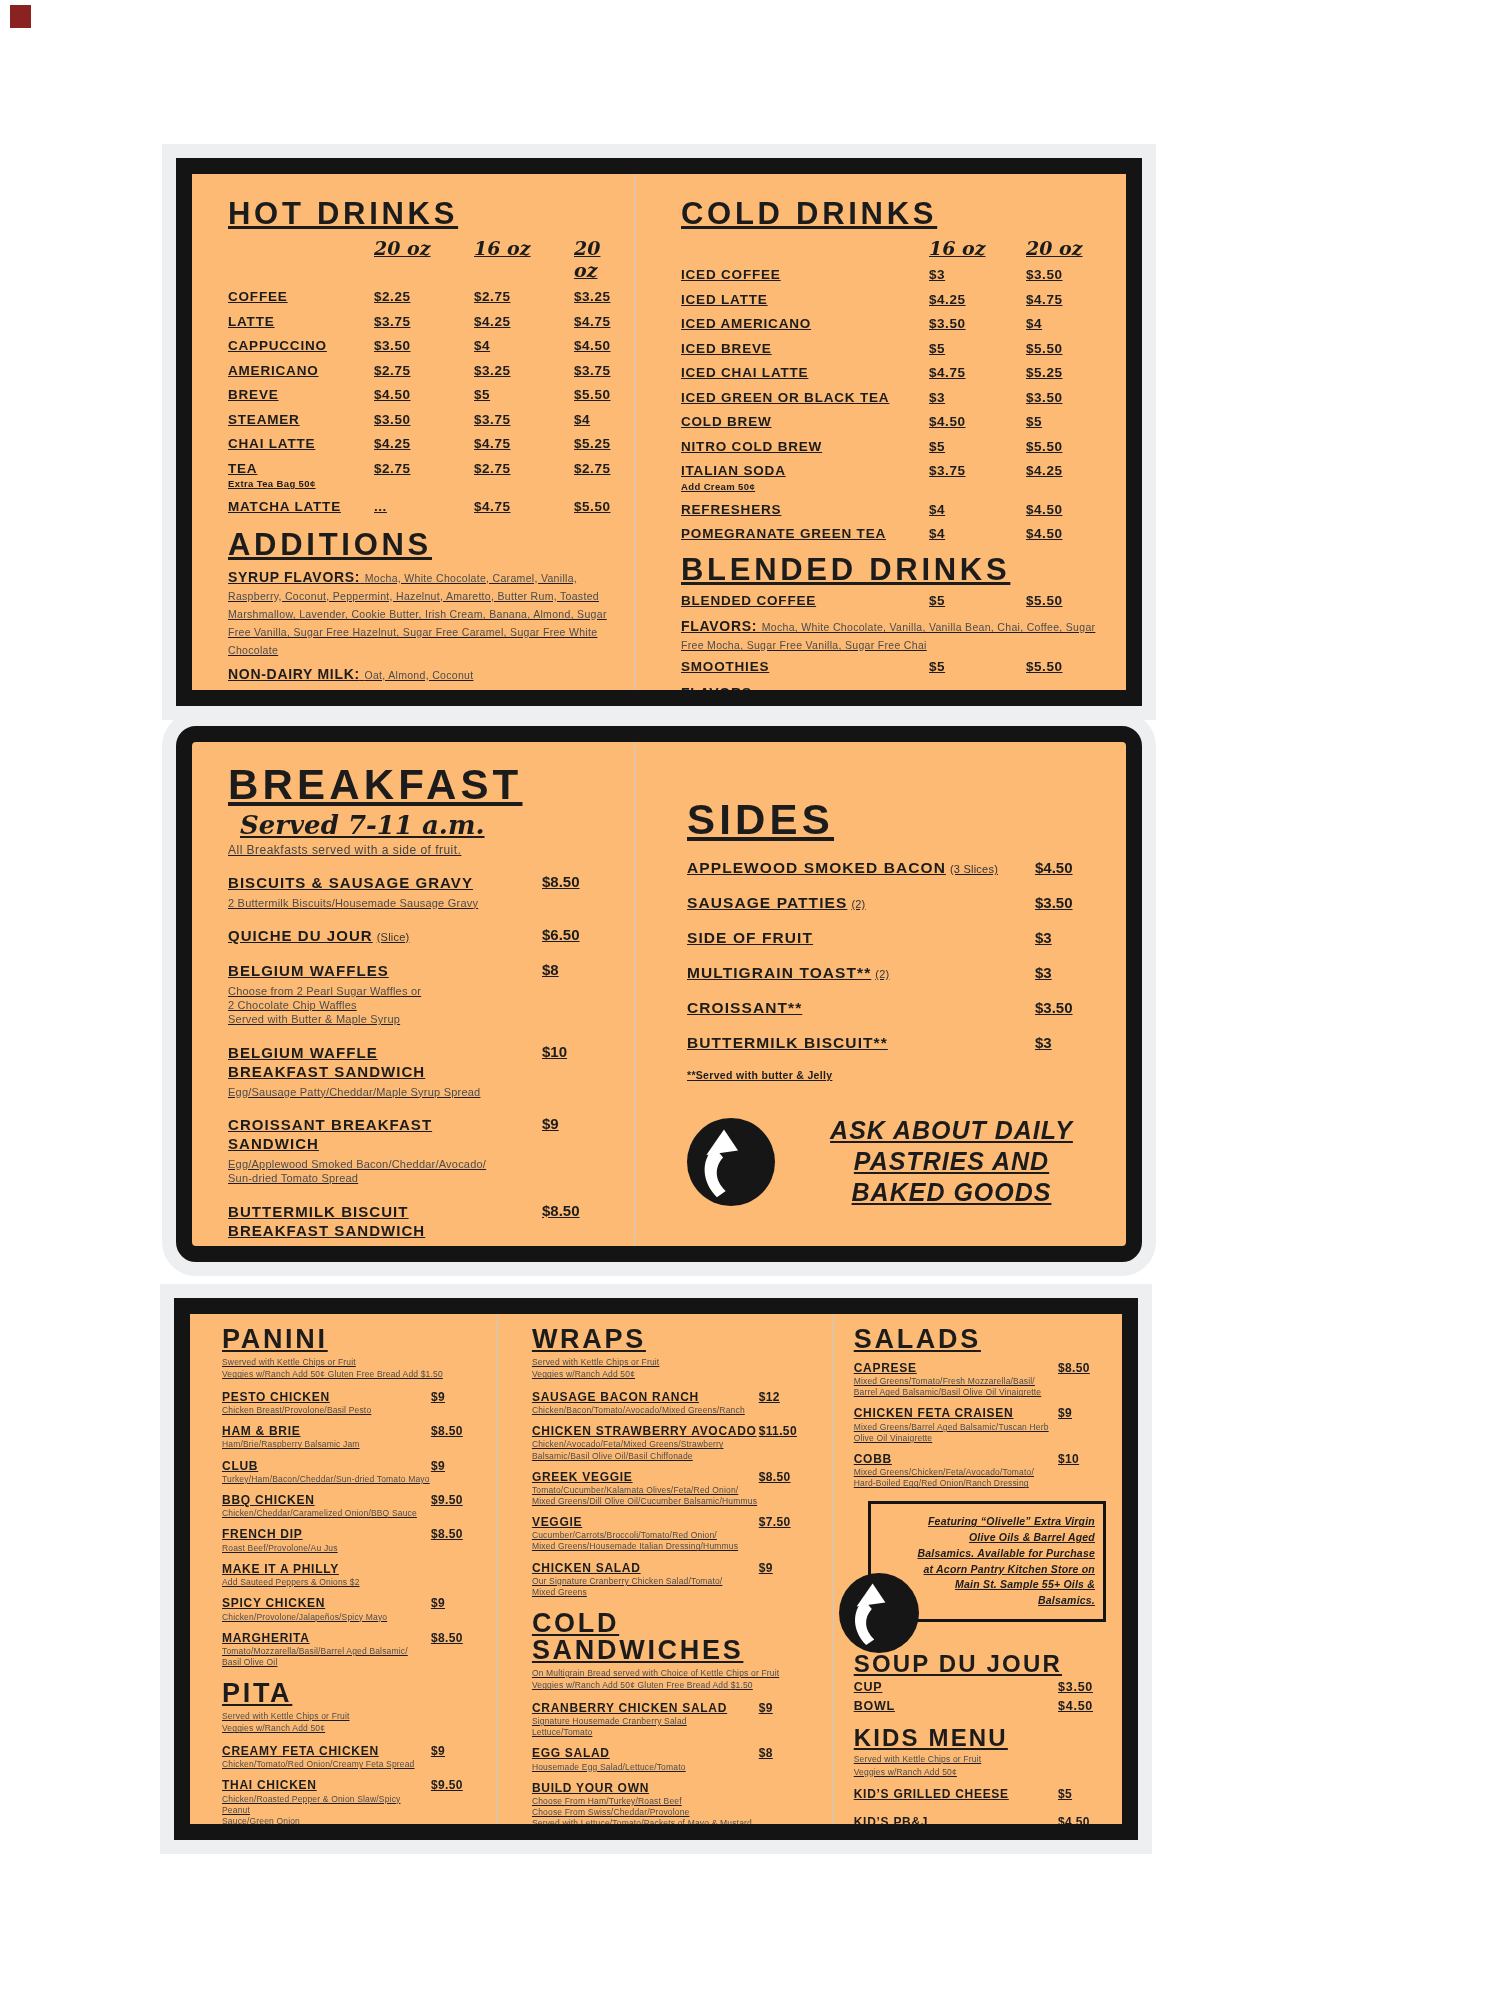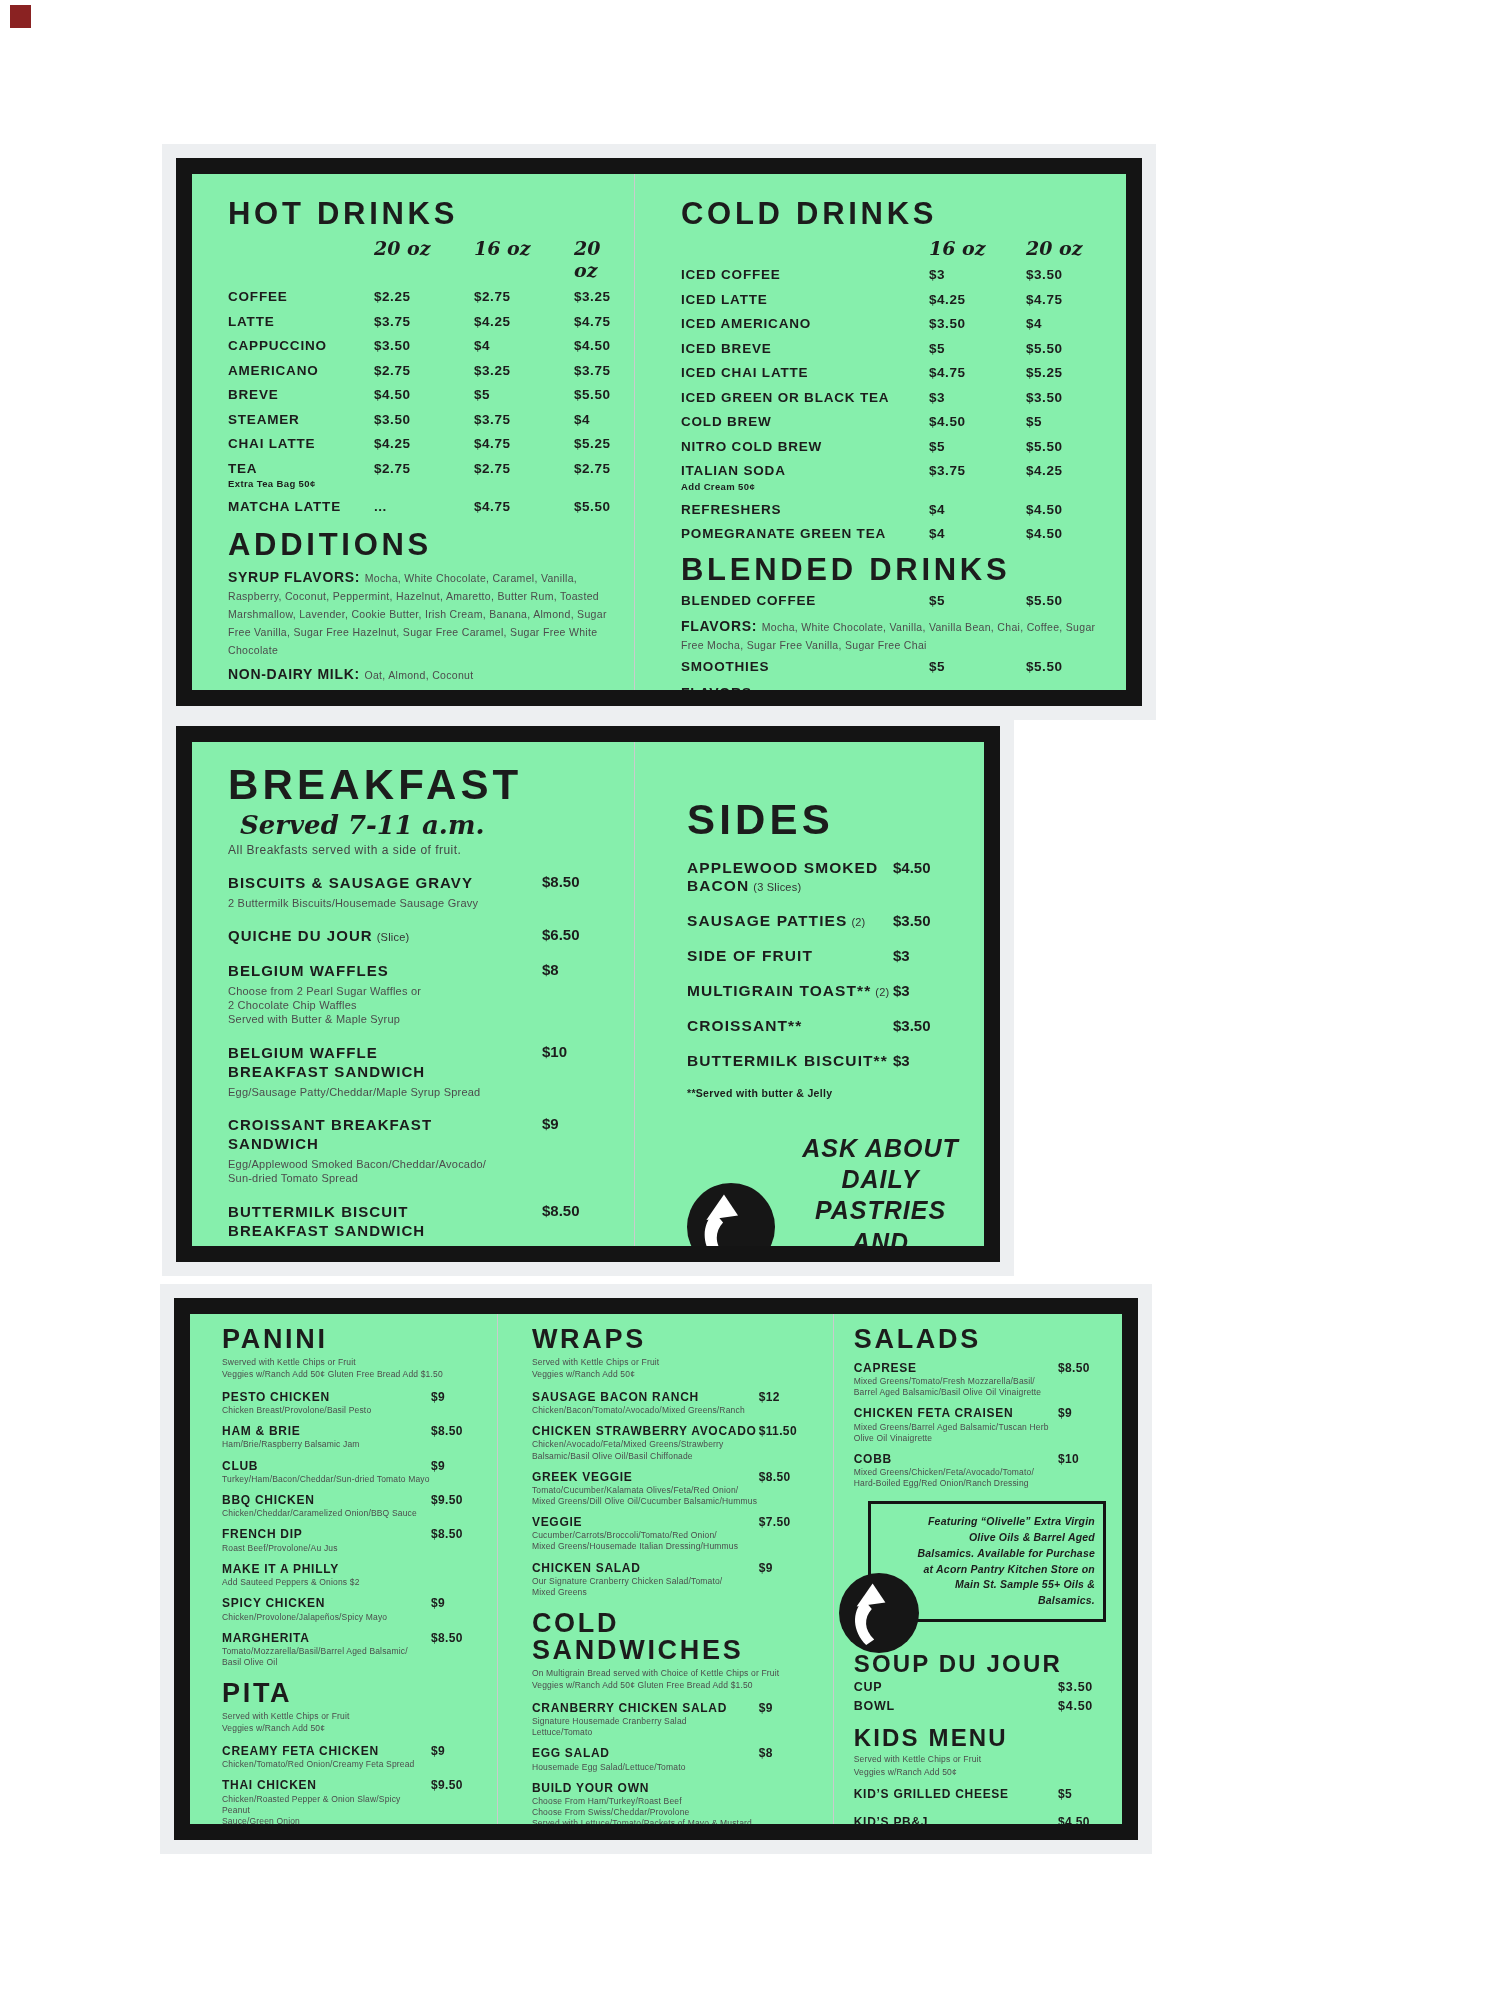--- a/index.html
+++ b/index.html
@@ -2,25 +2,25 @@
 <html><head>
 <meta charset="utf-8">
 <style>
   html,body{margin:0;padding:0;}
   body{
     width:1500px;height:2000px;position:relative;background:#ffffff;
     font-family:"Liberation Sans", sans-serif;color:#1c1c1c;
   }
   .corner-mark{position:absolute;left:10px;top:5px;width:21px;height:23px;background:#8a2222;}
   .panel{
-    position:absolute;background:#86efac;border:16px solid #141414;
-    box-sizing:border-box;box-shadow:0 0 0 14px #edeff1;overflow:hidden;
+    position:absolute;background:#fdba74;border:16px solid #141414;
+    box-sizing:border-box;box-shadow:0 0 0 14px #edeff1;overflow:hidden;text-decoration:underline;
   }
   .p1{left:176px;top:158px;width:966px;height:548px;}
-  .p2{left:176px;top:726px;width:824px;height:536px;}
+  .p2{left:176px;top:726px;width:966px;height:536px;border-radius:20px;}
   .p3{left:174px;top:1298px;width:964px;height:542px;}
   .cols{display:flex;height:100%;box-sizing:border-box;}
   .col{box-sizing:border-box;}
   .vdiv{width:1px;background:#c9cccd;align-self:stretch;}
 
   
   .colL1{width:442px;padding:24px 12px 6px 36px;}
   .colR1{flex:1;padding:24px 14px 6px 46px;}
   .sec-title{font-size:31px;font-weight:700;letter-spacing:0.12em;margin:0 0 8px 0;line-height:1;}
   .script{font-family:"DejaVu Serif", serif;font-style:italic;font-weight:700;font-size:19px;}

